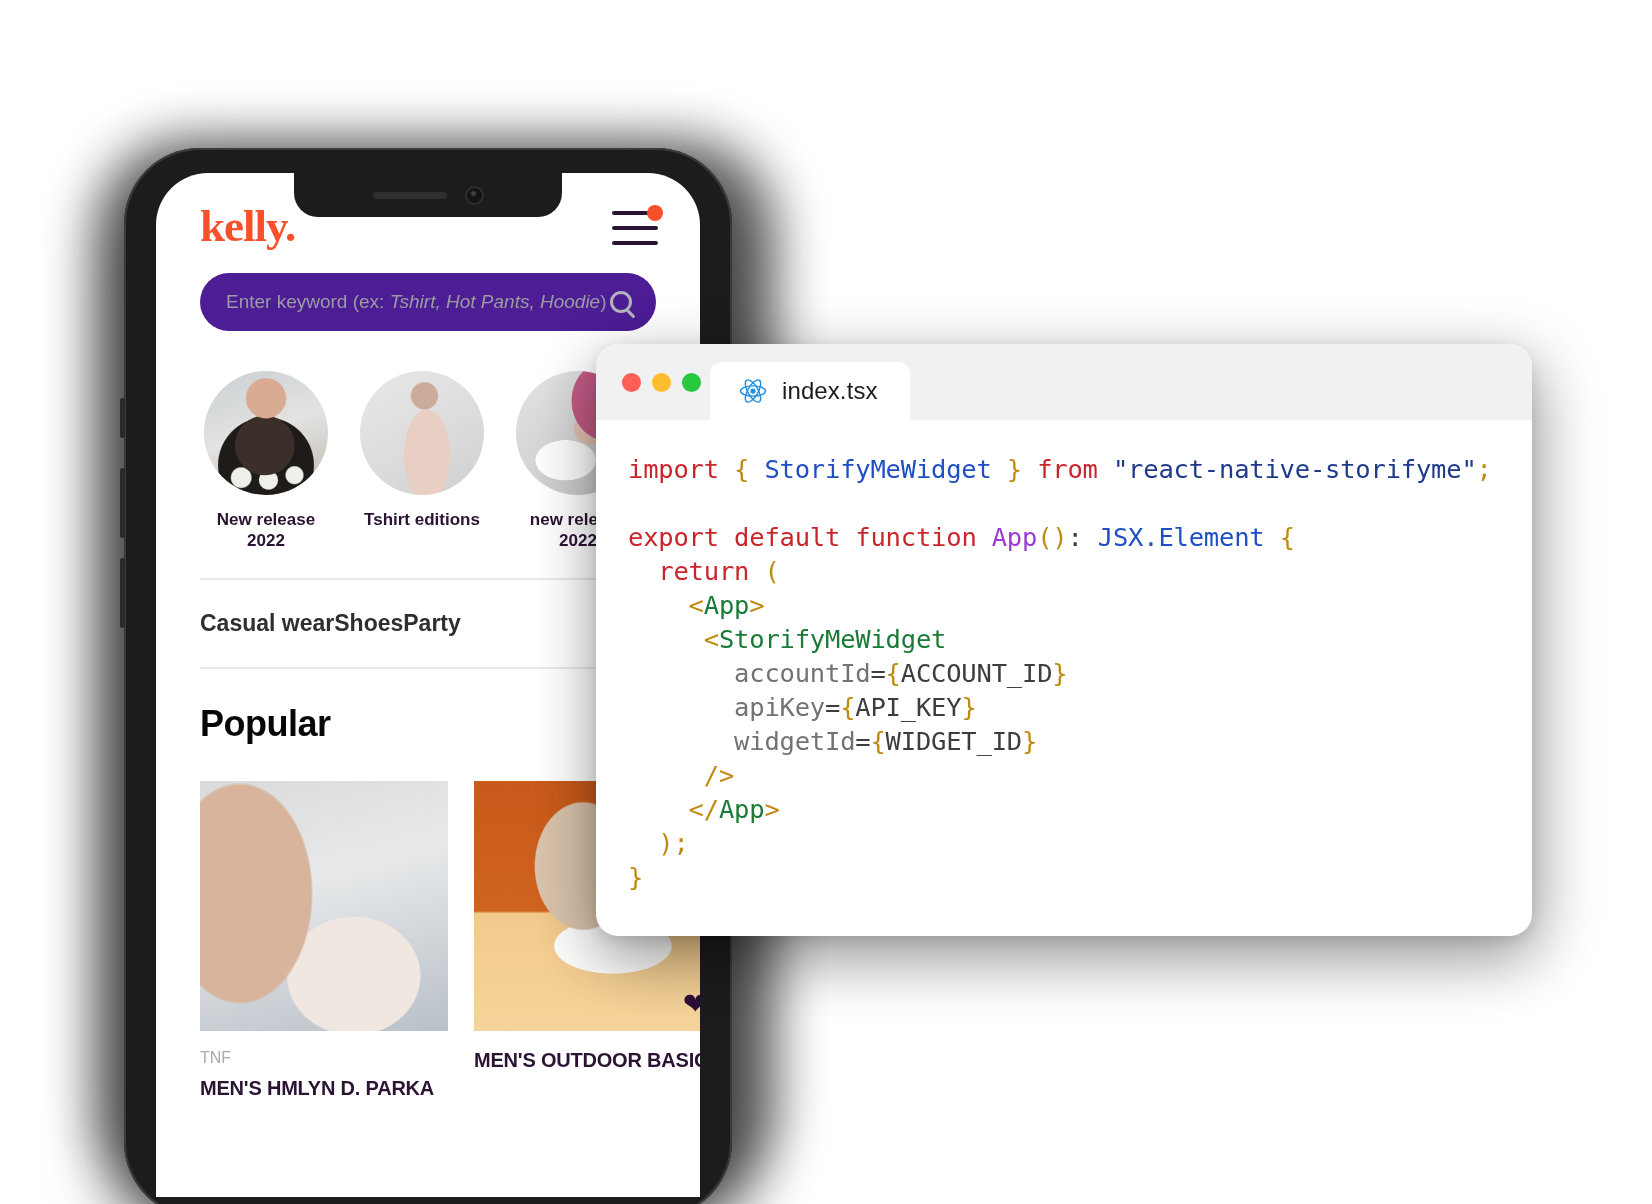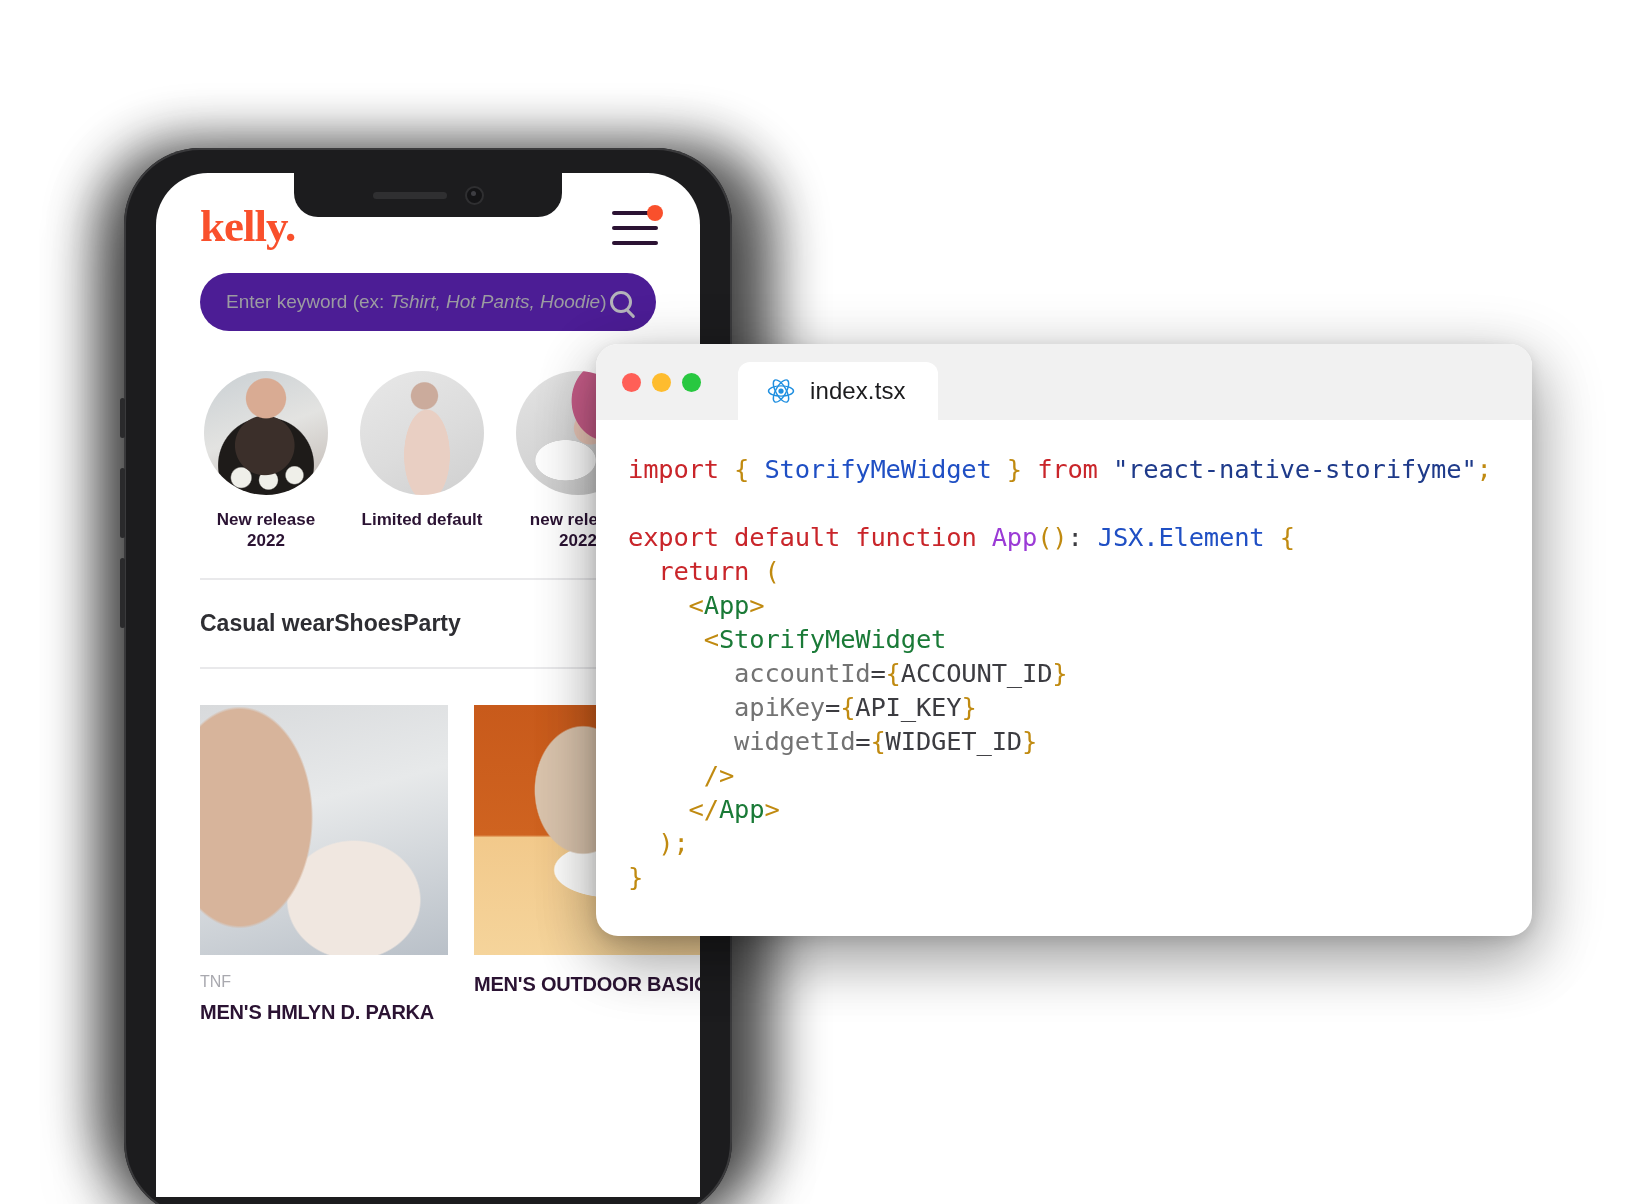--- a/index.html
+++ b/index.html
@@ -332,21 +332,21 @@
     position: absolute;
     left: 26px;
     top: 29px;
   }
   .light { width: 19px; height: 19px; border-radius: 50%; }
   .light.red { background: #ff5f57; }
   .light.yellow { background: #febc2e; }
   .light.green { background: #28c840; }
 
   .tab {
-    margin-left: 116px;
+    margin-left: 88px;
     height: 58px;
     min-width: 200px;
     background: #ffffff;
     border-radius: 12px 12px 0 0;
     display: flex;
     align-items: center;
     gap: 14px;
     padding: 0 28px;
   }
   .tab-label {
@@ -412,37 +412,38 @@
       </div>
     </div>
 
     <div class="stories">
       <div class="story">
         <div class="story-ring img-a"></div>
         <div class="story-label">New release 2022</div>
       </div>
       <div class="story">
         <div class="story-ring img-b"></div>
-        <div class="story-label">Limited default</div>
+        <div class="story-label">Tshirt editions</div>
       </div>
       <div class="story">
         <div class="story-ring img-c"></div>
         <div class="story-label">new release 2022</div>
       </div>
     </div>
 
     <div class="divider"></div>
     <div class="cat-tabs">
       <div class="cat-tab">Casual wear</div>
       <div class="cat-tab">Shoes</div>
       <div class="cat-tab">Party</div>
     </div>
 
     <div class="divider" style="margin-top:30px"></div>
 
+    <div class="section-title" style="padding-top:34px">Popular</div>
 
     <div class="products">
       <div class="product">
         <div class="product-img prod-a"></div>
         <div class="prod-brand">TNF</div>
         <div class="prod-name">MEN'S HMLYN D. PARKA</div>
       </div>
       <div class="product">
         <div class="product-img prod-b">
           <span class="heart-btn">❤</span>

